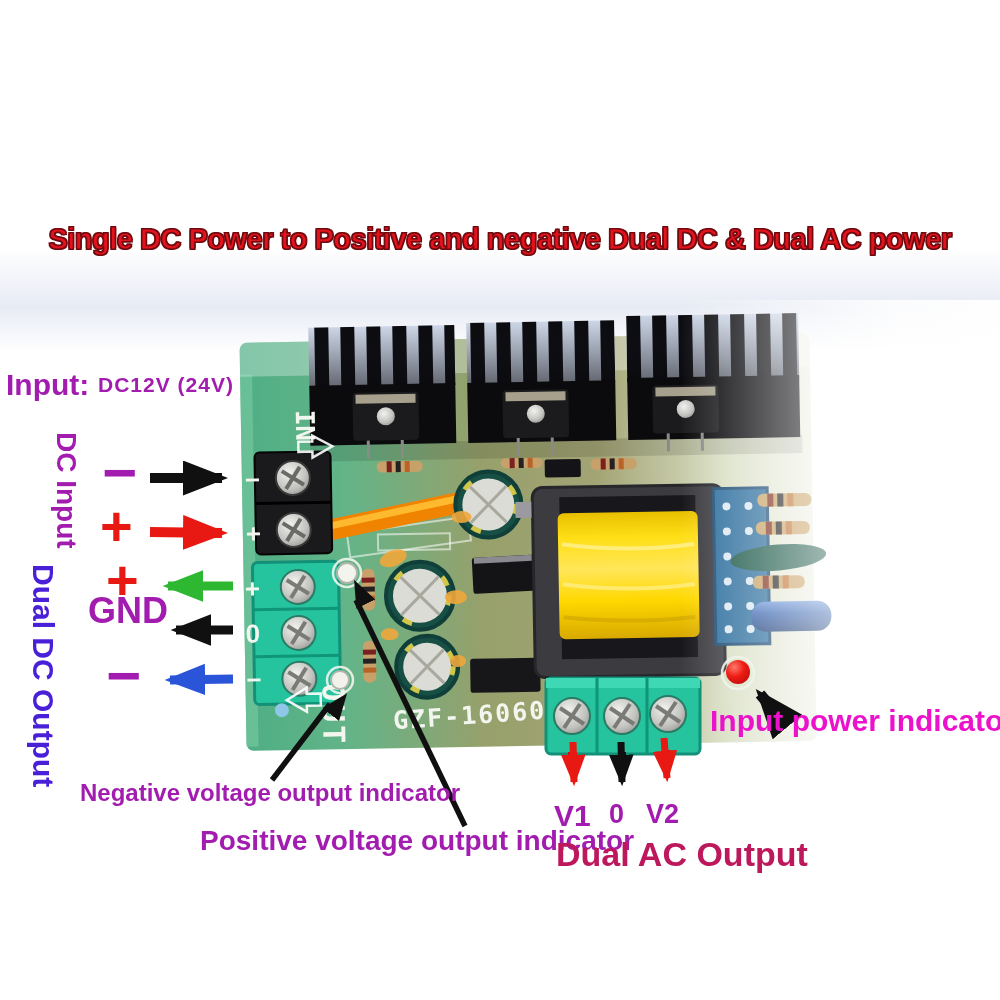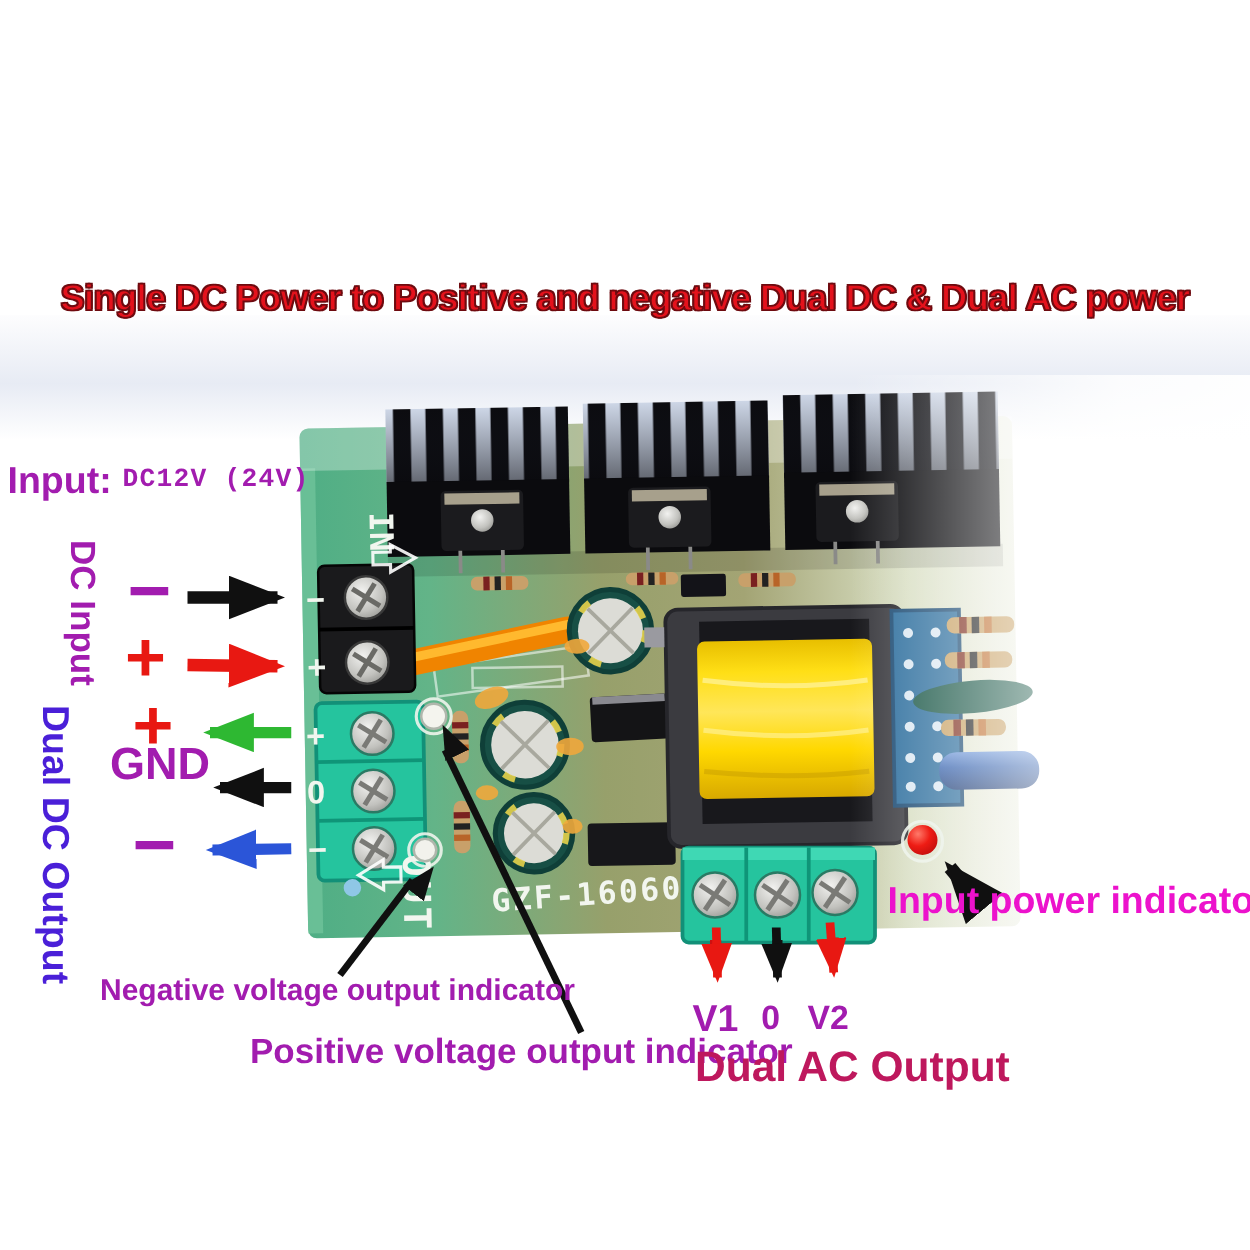--- a/index.html
+++ b/index.html
@@ -7,21 +7,21 @@
          font-family:"Liberation Sans",sans-serif;margin-top:40px;}
   .sky{position:absolute;left:0;top:212px;width:1000px;height:100px;
        background:linear-gradient(#fdfdfe 0%,#e7ebf4 55%,#ffffff 100%);}
   .board-svg{position:absolute;left:0;top:0;width:1000px;height:1000px;z-index:1;}
   .lbl{position:absolute;font-weight:bold;color:#a21caf;white-space:nowrap;z-index:2;line-height:1;}
   .title{position:absolute;left:0;right:0;top:183px;text-align:center;z-index:2;
          font-size:29px;font-weight:800;color:#e4121c;letter-spacing:-0.5px;
          -webkit-text-stroke:1.1px #6e0b10;
          text-shadow:1px 1px 0 #6e0b10,-1px 1px 0 #6e0b10,1px -1px 0 #6e0b10,-1px -1px 0 #6e0b10;}
   .input-label{left:6px;top:330px;font-size:30px;}
-  .input-value{left:98px;top:334px;font-size:21px;font-family:Liberation Mono, monospace;letter-spacing:1px;}
+  .input-value{left:98px;top:334px;font-size:21px;font-family:Liberation Sans, sans-serif;letter-spacing:1px;}
   .vert{writing-mode:vertical-rl;}
   .dc-input{left:52px;top:392px;font-size:28px;}
   .dual-dc{left:28px;top:524px;font-size:30px;color:#4a1fd8;}
   .sign{font-size:60px;}
   .in-minus{left:102px;top:403px;}
   .in-plus{left:100px;top:458px;color:#e81812;font-size:56px;}
   .out-plus{left:106px;top:512px;color:#e81812;font-size:56px;}
   .gnd{left:88px;top:553px;font-size:36px;}
   .out-minus{left:106px;top:606px;}
   .neg-callout{left:80px;top:741px;font-size:24px;}

